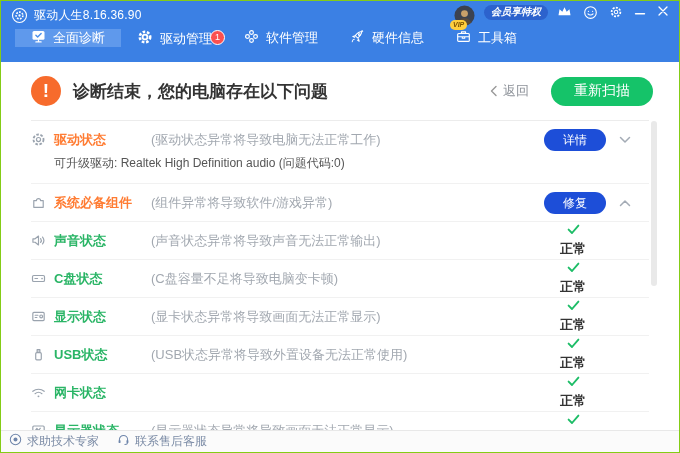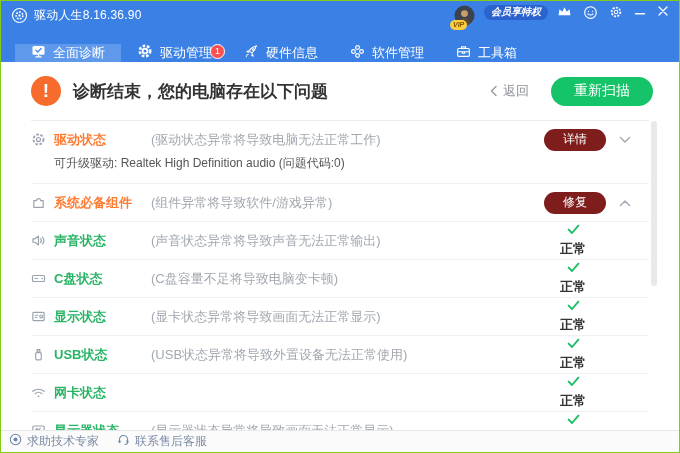--- a/index.html
+++ b/index.html
@@ -16,21 +16,21 @@
   .app-title{color:#fff;font-size:12px;letter-spacing:.2px;}
   .tb-right{margin-left:auto;display:flex;align-items:flex-start;gap:11px;}
   .avatar-wrap{position:relative;width:21px;height:21px;}
   .vip-tag{position:absolute;left:-4px;bottom:-4px;background:#ffce3e;color:#7d5200;
     font-size:7px;font-weight:bold;font-style:italic;line-height:1;padding:1.5px 3px;border-radius:5px;}
   .member-pill{display:flex;align-items:center;background:#2c62cd;border-radius:9px;height:15px;
     padding:0 7px;color:#fff;font-size:10px;font-weight:bold;font-style:italic;margin-left:-2px;}
   .crown{margin-left:-2px;display:flex;}
   .tb-icon{display:flex;align-items:center;cursor:pointer;}
   
-  .navbar{height:33px;flex:none;background:#3b80e4;display:flex;align-items:flex-end;padding-left:14px;}
+  .navbar{height:33px;flex:none;background:#3b80e4;display:flex;align-items:flex-start;padding-left:14px;}
   .tab{display:flex;align-items:center;gap:7px;padding:0 16px;color:#fff;font-size:13px;position:relative;cursor:pointer;}
   .tab.active{background:#5f99ec;}
   .tab .badge{position:absolute;top:1px;right:3px;min-width:13px;height:13px;border-radius:8px;
     background:#fb5050;border:1.5px solid #fff;color:#fff;font-size:9px;line-height:13px;text-align:center;box-sizing:content-box;}
   
   .content{flex:1;position:relative;background:#fff;overflow:hidden;}
   .header{display:flex;align-items:center;height:58px;padding:0 26px 0 30px;}
   .warn-circle{width:30px;height:30px;border-radius:50%;background:#f76b2c;color:#fff;
     font-size:19px;font-weight:bold;display:flex;align-items:center;justify-content:center;flex:none;}
   .header-title{font-size:17px;font-weight:bold;color:#333;margin-left:12px;}
@@ -40,22 +40,22 @@
   .header-div{border-bottom:1px solid #ececec;margin:0 30px;}
   
   .row-block{margin:0 30px;border-bottom:1px solid #f1f1f1;}
   .row{display:flex;align-items:center;height:37px;}
   .row-icon{width:15px;height:15px;margin-right:8px;display:flex;align-items:center;flex:none;}
   .row-label{font-size:13px;font-weight:bold;min-width:97px;}
   .row-label.orange{color:#ff7c33;}
   .row-label.green{color:#2ab566;}
   .row-desc{font-size:13px;color:#a2a8b0;}
   .row-right{margin-left:auto;display:flex;align-items:center;}
-  .pill-btn{width:62px;height:22px;border:none;border-radius:11px;background:#7f1d1d;color:#fff;
-    font-size:12px;cursor:pointer;font-family:Liberation Mono, monospace;line-height:22px;padding:0;}
+  .pill-btn{width:62px;height:22px;border:none;border-radius:11px;background:#1d4ed8;color:#fff;
+    font-size:12px;cursor:pointer;font-family:Liberation Serif, serif;line-height:22px;padding:0;}
   .chev{margin-left:13px;margin-right:18px;display:flex;cursor:pointer;}
   .status{display:flex;align-items:center;gap:5px;margin-right:63px;font-size:13px;font-weight:bold;color:#333;flex-direction:column;}
   .subrow{padding:0 0 11px 23px;font-size:12px;color:#555;margin-top:-3px;}
   
   .footer{position:absolute;left:0;right:0;bottom:0;height:21px;background:#fbfbfb;
     border-top:1px solid #e8e8e8;display:flex;align-items:center;padding-left:8px;gap:18px;z-index:6;}
   .footer-item{display:flex;gap:5px;font-size:12px;color:#7c8ca6;cursor:pointer;}
   
   .scroll-thumb{position:absolute;top:120px;right:22px;width:6px;height:165px;background:#e9e9e9;border-radius:3px;z-index:5;cursor:pointer;}
 </style>
@@ -135,35 +135,35 @@
       <div class="tab">
     <span class="tab-icon"><svg viewBox="0 0 16 16" width="16" height="16">
             <circle cx="8" cy="8" r="5.2" fill="none" stroke="#fff" stroke-width="2.6" stroke-dasharray="2.6 1.7"></circle>
             <circle cx="8" cy="8" r="3.3" fill="#fff"></circle>
             <circle cx="8" cy="8" r="1.5" fill="#3b80e4"></circle>
           </svg></span>
     <span class="tab-label">驱动管理</span>
   <span class="badge">1</span>
       </div>
       <div class="tab">
-    <span class="tab-icon"><svg viewBox="0 0 16 16" width="15" height="15" fill="none" stroke="#fff" stroke-width="1.1" stroke-linecap="round" stroke-linejoin="round">
-            <path d="M13.6 2.4c-3.6.3-6.1 2-8 4.7l2.5 2.5c2.7-1.9 4.4-4.4 4.7-8z" transform="rotate(0 8 8)"></path>
-            <circle cx="10" cy="6" r="1"></circle>
-            <path d="M5.6 7.1L3 8l2 .9M8.9 10.4l.9 2.6-1.9-1.1M2.4 13.6c.2-1.6 1-2.4 2.1-2.6"></path>
-          </svg></span>
-    <span class="tab-label">硬件信息</span>
-  </div>
-      <div class="tab">
     <span class="tab-icon"><svg viewBox="0 0 16 16" width="15" height="15" fill="none" stroke="#fff" stroke-width="1.3">
             <circle cx="8" cy="3.7" r="2"></circle>
             <circle cx="3.7" cy="8" r="2"></circle>
             <circle cx="12.3" cy="8" r="2"></circle>
             <circle cx="8" cy="12.3" r="2"></circle>
           </svg></span>
     <span class="tab-label">软件管理</span>
+  </div>
+      <div class="tab">
+    <span class="tab-icon"><svg viewBox="0 0 16 16" width="15" height="15" fill="none" stroke="#fff" stroke-width="1.1" stroke-linecap="round" stroke-linejoin="round">
+            <path d="M13.6 2.4c-3.6.3-6.1 2-8 4.7l2.5 2.5c2.7-1.9 4.4-4.4 4.7-8z" transform="rotate(0 8 8)"></path>
+            <circle cx="10" cy="6" r="1"></circle>
+            <path d="M5.6 7.1L3 8l2 .9M8.9 10.4l.9 2.6-1.9-1.1M2.4 13.6c.2-1.6 1-2.4 2.1-2.6"></path>
+          </svg></span>
+    <span class="tab-label">硬件信息</span>
   </div>
       <div class="tab">
     <span class="tab-icon"><svg viewBox="0 0 16 16" width="15" height="15" fill="none" stroke="#fff" stroke-width="1.2" stroke-linejoin="round">
             <rect x="1.8" y="4.8" width="12.4" height="8.4" rx="1"></rect>
             <path d="M5.8 4.8V3.1h4.4v1.7M1.8 8.3h12.4M6.7 8.3v1.5h2.6V8.3"></path>
           </svg></span>
     <span class="tab-label">工具箱</span>
   </div>
     </div>
 

